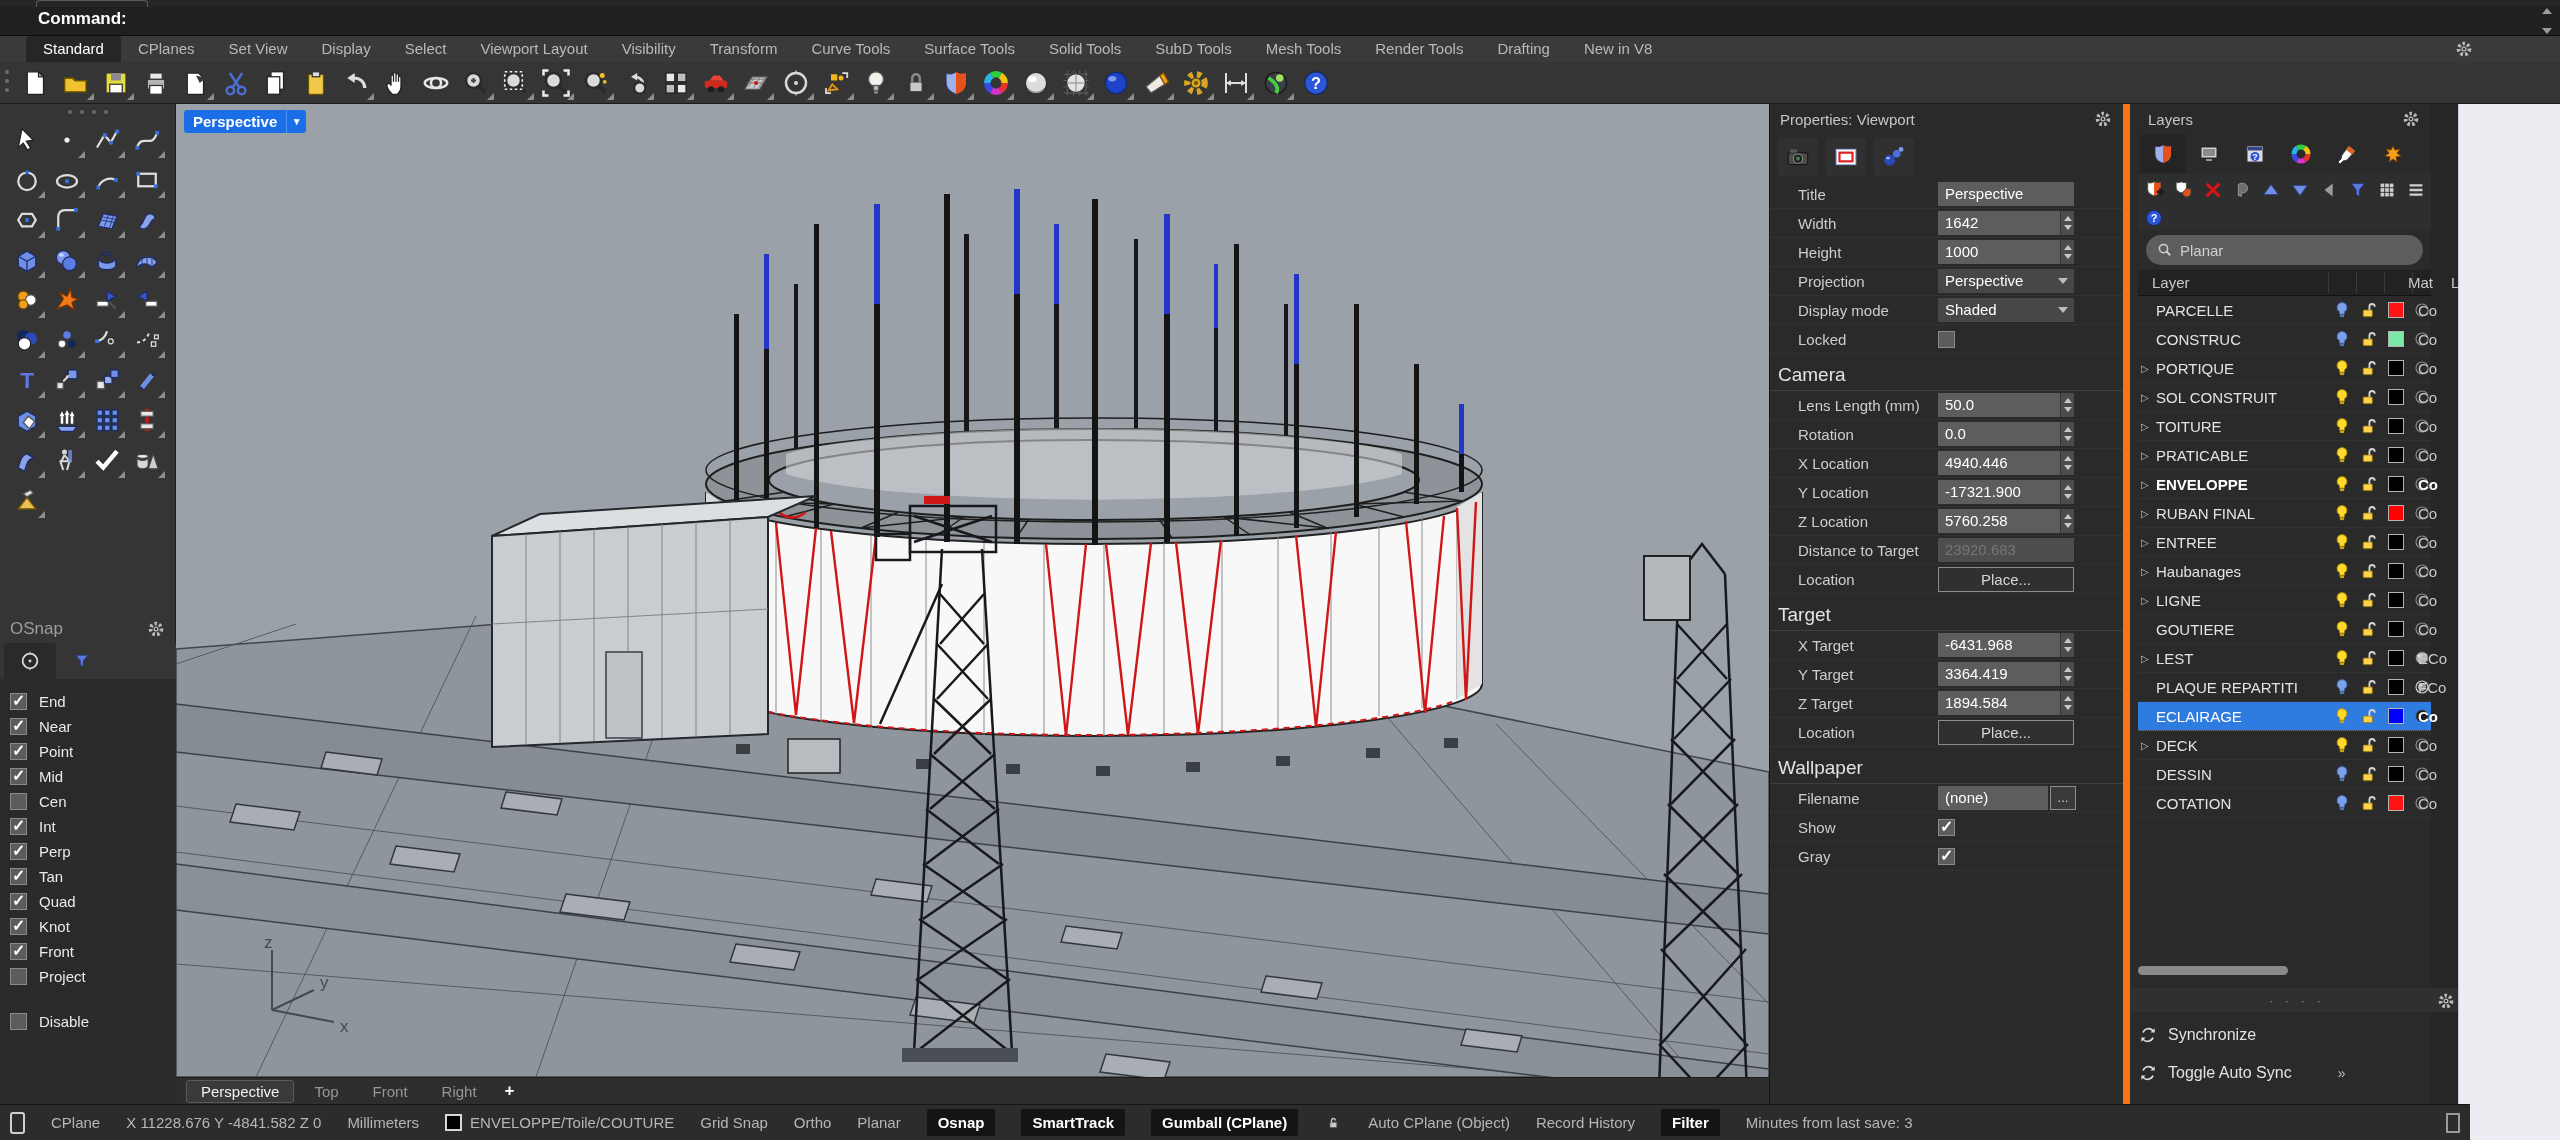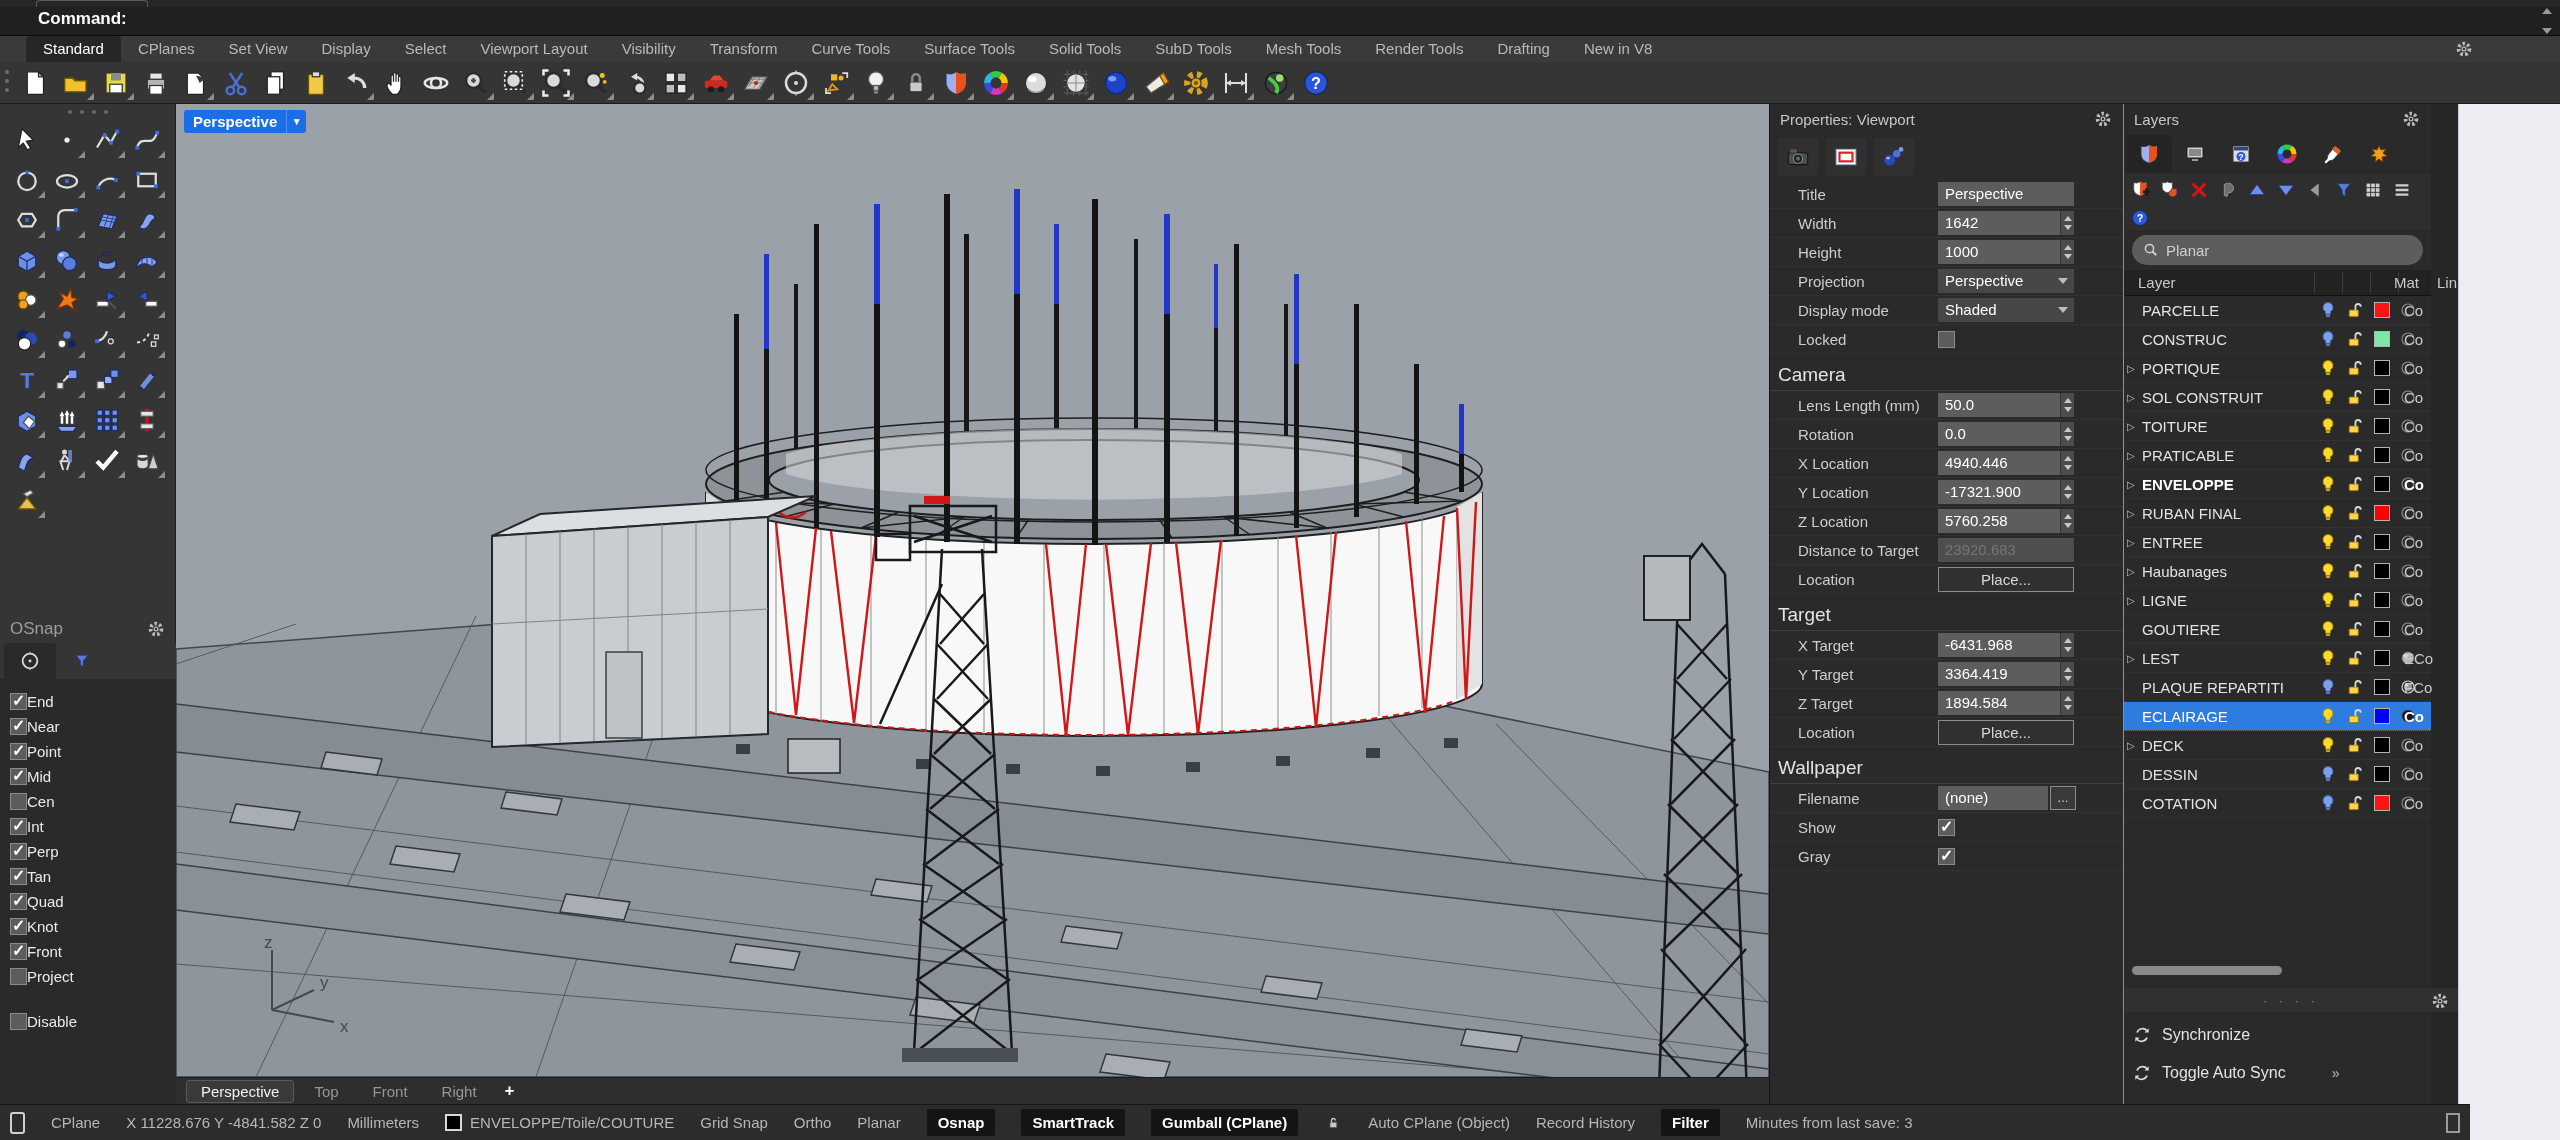--- a/index.html
+++ b/index.html
@@ -42,21 +42,21 @@
 
   
   #osnap { position:absolute; left:0; top:511px; width:176px; height:489px; }
   #osnap .hdr { height:28px; display:flex; align-items:center; padding:0 10px; color:#9d9d9d; font-size:17px; }
   #osnap .hdr .t { flex:1; }
   #osnap .otabs { height:36px; display:flex; padding-left:4px; background:#353535; }
   #osnap .otab { width:52px; height:36px; display:flex; align-items:center; justify-content:center; }
   #osnap .otab.active { background:#2a2a2a; border-radius:4px 4px 0 0; }
   #osnap .list { position:absolute; left:0; top:64px; width:176px; height:425px; background:#2a2a2a; padding-top:10px; }
   .osrow { display:flex; align-items:center; height:25px; padding-left:10px; }
-  .osrow .lbl { margin-left:0; color:#eaeaea; font-size:15px; }
+  .osrow .lbl { margin-left:12px; color:#eaeaea; font-size:15px; }
   .cb { width:17px; height:17px; background:#5c5c5c; border:1px solid #8a8a8a; position:relative; }
   .cb.on::after { content:"\2713"; position:absolute; left:1px; top:-3px; color:#ffffff; font-size:16px; font-weight:bold; }
   .osrow.disable { margin-top:20px; }
 
   
   #viewport { position:absolute; left:176px; top:104px; width:1593px; height:973px; background:#9aa1a9; overflow:hidden; }
   #vp-chip { position:absolute; left:8px; top:6px; display:flex; z-index:5; }
   #vp-chip .name { background:#1a6ee8; color:#ffffff; font-size:15px; font-weight:bold; padding:3px 9px; border-radius:3px 0 0 3px; }
   #vp-chip .dd { background:#1a6ee8; border-left:1px solid #4f93f2; width:20px; display:flex; align-items:center; justify-content:center; border-radius:0 3px 3px 0; color:#fff; font-size:10px; }
 
@@ -82,21 +82,21 @@
   .pfield .spin i { width:0; height:0; border-left:4px solid transparent; border-right:4px solid transparent; }
   .pfield .spin .up { border-bottom:5px solid #c9c9c9; }
   .pfield .spin .dn { border-top:5px solid #c9c9c9; }
   .pfield .caret { position:absolute; right:6px; top:9px; width:0; height:0; border-left:5px solid transparent; border-right:5px solid transparent; border-top:6px solid #bdbdbd; }
   .pbtn { width:136px; height:25px; background:#303030; border:1px solid #8c8c8c; color:#d6d6d6; font-size:15px; text-align:center; line-height:23px; }
   .pfile { display:flex; }
   .pfile .pfield { width:110px; }
   .pfile .more { width:26px; height:24px; margin-left:2px; background:#3a3a3a; border:1px solid #8c8c8c; color:#cfcfcf; text-align:center; line-height:22px; font-size:13px; }
 
   
-  #layers { position:absolute; left:2123px; top:104px; width:308px; height:1029px; background:#2a2a2a; border-left:1px solid #f97316; }
+  #layers { position:absolute; left:2123px; top:104px; width:308px; height:1029px; background:#2a2a2a; border-left:7px solid #f97316;padding-left:8px; }
   #ltabs { height:40px; display:flex; align-items:center; padding-left:2px; }
   .ltab { width:46px; height:38px; display:flex; align-items:center; justify-content:center; }
   .ltab.active { background:#242424; border-radius:4px 4px 0 0; }
   #ltools { height:32px; display:flex; align-items:center; gap:7px; padding-left:6px; background:#2e2e2e; }
   #lhelp { height:24px; display:flex; align-items:center; padding-left:6px; background:#2e2e2e; }
   #lsearch { margin:5px 8px; height:30px; background:#5d5d5d; border-radius:15px; display:flex; align-items:center; padding-left:10px; }
   #lsearch .ph { color:#cfcfcf; font-size:15px; margin-left:6px; }
   #lcols { height:26px; background:#222222; display:flex; align-items:center; position:relative; border-bottom:1px solid #111; }
   #lcols .c1 { padding-left:14px; color:#c9c9c9; font-size:15px; flex:1; }
   #lcols .c2 { position:absolute; left:270px; color:#c9c9c9; font-size:15px; }

